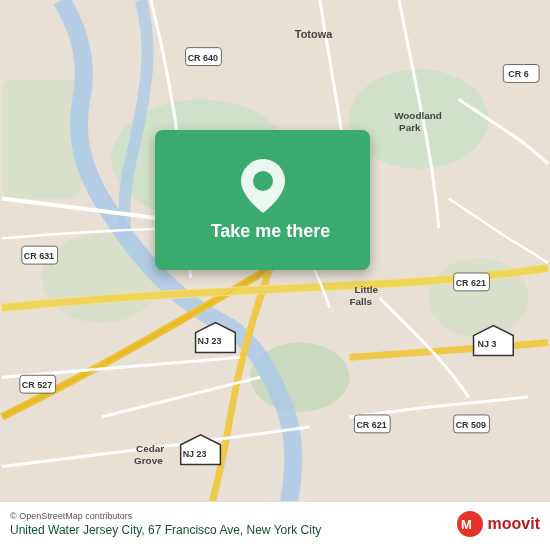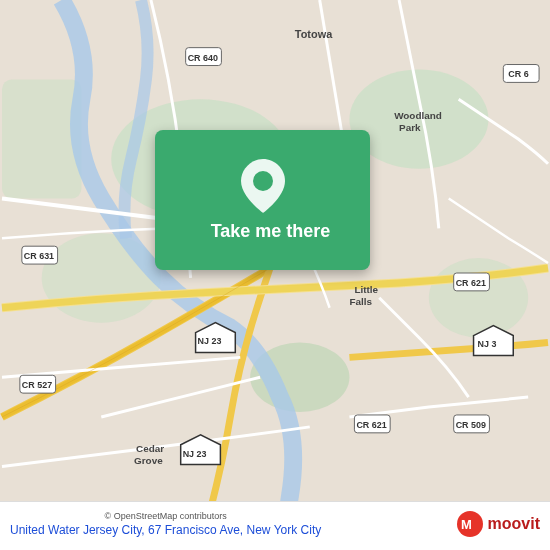--- a/index.html
+++ b/index.html
@@ -75,26 +75,25 @@
 
     #bottom-left {
       display: flex;
       flex-direction: column;
     }
 
     #attribution {
       font-size: 9px;
       color: #555;
       margin-bottom: 2px;
-      text-align: center;
     }
 
     #location-text {
       font-size: 12px;
-      color: #1d4ed8;
+      color: #14532d;
       font-weight: 500;
     }
 
     #moovit-logo {
       display: flex;
       align-items: center;
       gap: 4px;
       flex-shrink: 0;
     }
 

